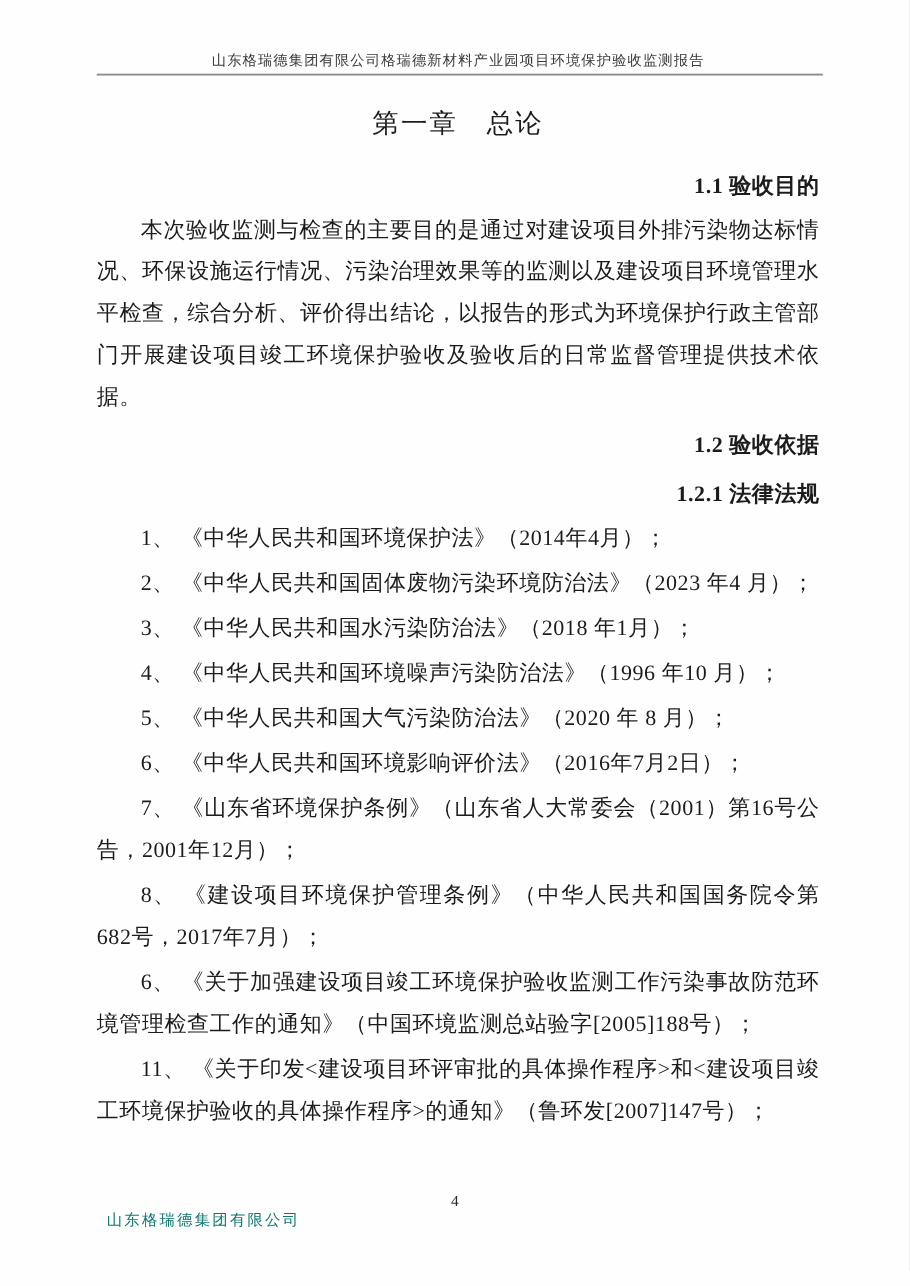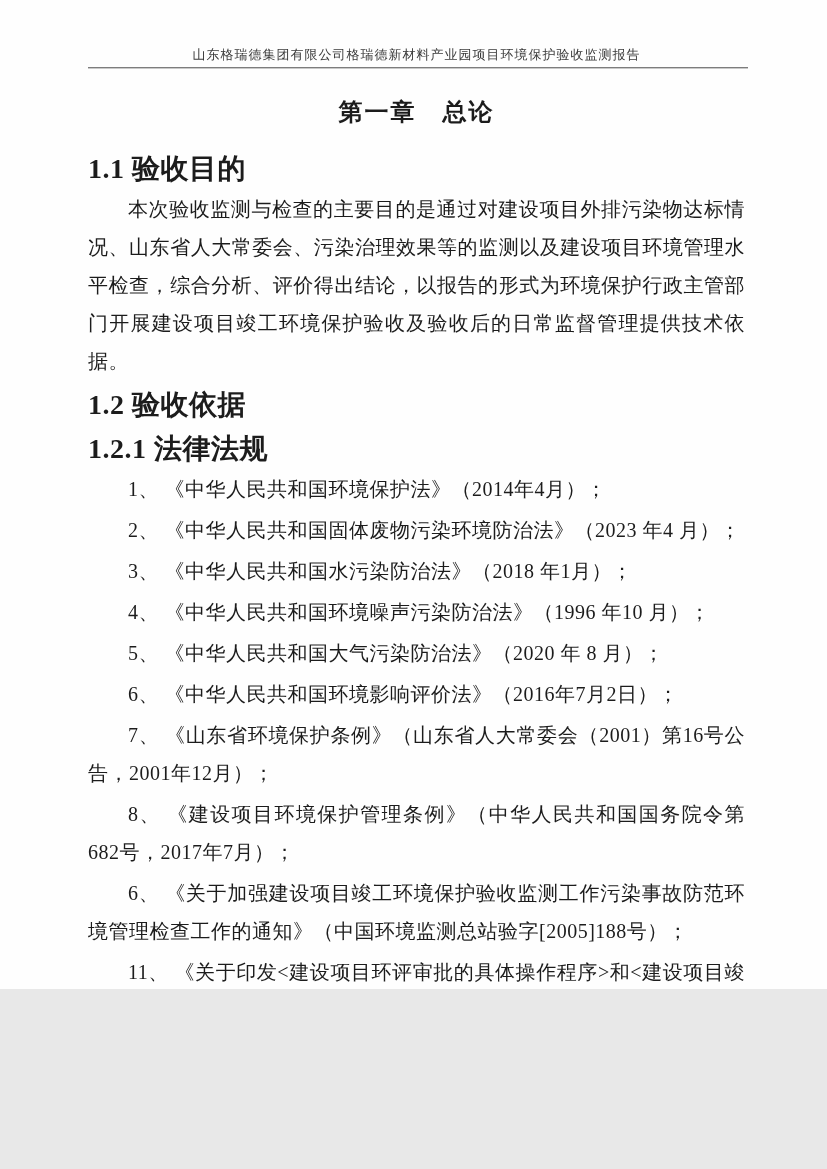--- a/index.html
+++ b/index.html
@@ -2,21 +2,21 @@
 <html><head>
 <meta charset="utf-8">
 <style>
   * { margin: 0; padding: 0; box-sizing: border-box; }
   html, body { background: #e8e8e8; }
   body { width: 827px; font-family: "Liberation Serif", "DejaVu Serif", serif; }
 
   .page {
     position: relative;
     width: 827px;
-    height: 989px;
+    height: 1169px;
     background: #fefefe;
     color: #1c1c1c;
     overflow: hidden;
   }
 
   .header-title {
     position: absolute;
     top: 46px;
     left: 88px;
     width: 657px;
@@ -41,32 +41,33 @@
     position: absolute;
     top: 92px;
     left: 88px;
     width: 657px;
     height: 986px;
     overflow: hidden;
   }
 
   .chapter-title {
     font-size: 24px;
-    font-weight: bold;
+    font-weight: normal;
     text-align: center;
     letter-spacing: 2px;
     margin: 4px 0 22px 0;
   }
 
   .section-heading {
-    font-size: 28px;
+    font-size: 20px;
     font-weight: bold;
     line-height: 38px;
     margin: 6px 0 2px 0;
     letter-spacing: 0.5px;
+    text-align: right;
   }
 
   .body-para {
     font-size: 20px;
     line-height: 38px;
     text-align: justify;
     text-indent: 2em;
     letter-spacing: 0.5px;
     margin: 0 0 2px 0;
   }
@@ -89,39 +90,39 @@
     font-size: 14px;
     color: #2a2a2a;
   }
 
   .footer-company {
     position: absolute;
     top: 1101px;
     left: 97px;
     font-size: 14px;
     letter-spacing: 2px;
-    color: #6d28d9;
+    color: #0f766e;
   }
 </style>
 </head>
 <body>
 
 <div class="page">
 
   <div class="header-title">山东格瑞德集团有限公司格瑞德新材料产业园项目环境保护验收监测报告</div>
 
   <div class="header-rule"></div>
 
   <div class="content">
 
     <h1 class="chapter-title">第一章　总论</h1>
 
     <h2 class="section-heading">1.1 验收目的</h2>
 
-    <p class="body-para">本次验收监测与检查的主要目的是通过对建设项目外排污染物达标情况、山东省人大常委会、污染治理效果等的监测以及建设项目环境管理水平检查，综合分析、评价得出结论，以报告的形式为环境保护行政主管部门开展建设项目竣工环境保护验收及验收后的日常监督管理提供技术依据。</p>
+    <p class="body-para">本次验收监测与检查的主要目的是通过对建设项目外排污染物达标情况、环保设施运行情况、污染治理效果等的监测以及建设项目环境管理水平检查，综合分析、评价得出结论，以报告的形式为环境保护行政主管部门开展建设项目竣工环境保护验收及验收后的日常监督管理提供技术依据。</p>
 
     <h2 class="section-heading">1.2 验收依据</h2>
 
     <h3 class="section-heading">1.2.1 法律法规</h3>
 
     <p class="legal-item">1、 《中华人民共和国环境保护法》（2014年4月）；</p>
     <p class="legal-item">2、 《中华人民共和国固体废物污染环境防治法》（2023 年4 月）；</p>
     <p class="legal-item">3、 《中华人民共和国水污染防治法》（2018 年1月）；</p>
     <p class="legal-item">4、 《中华人民共和国环境噪声污染防治法》（1996 年10 月）；</p>
     <p class="legal-item">5、 《中华人民共和国大气污染防治法》（2020 年 8 月）；</p>

